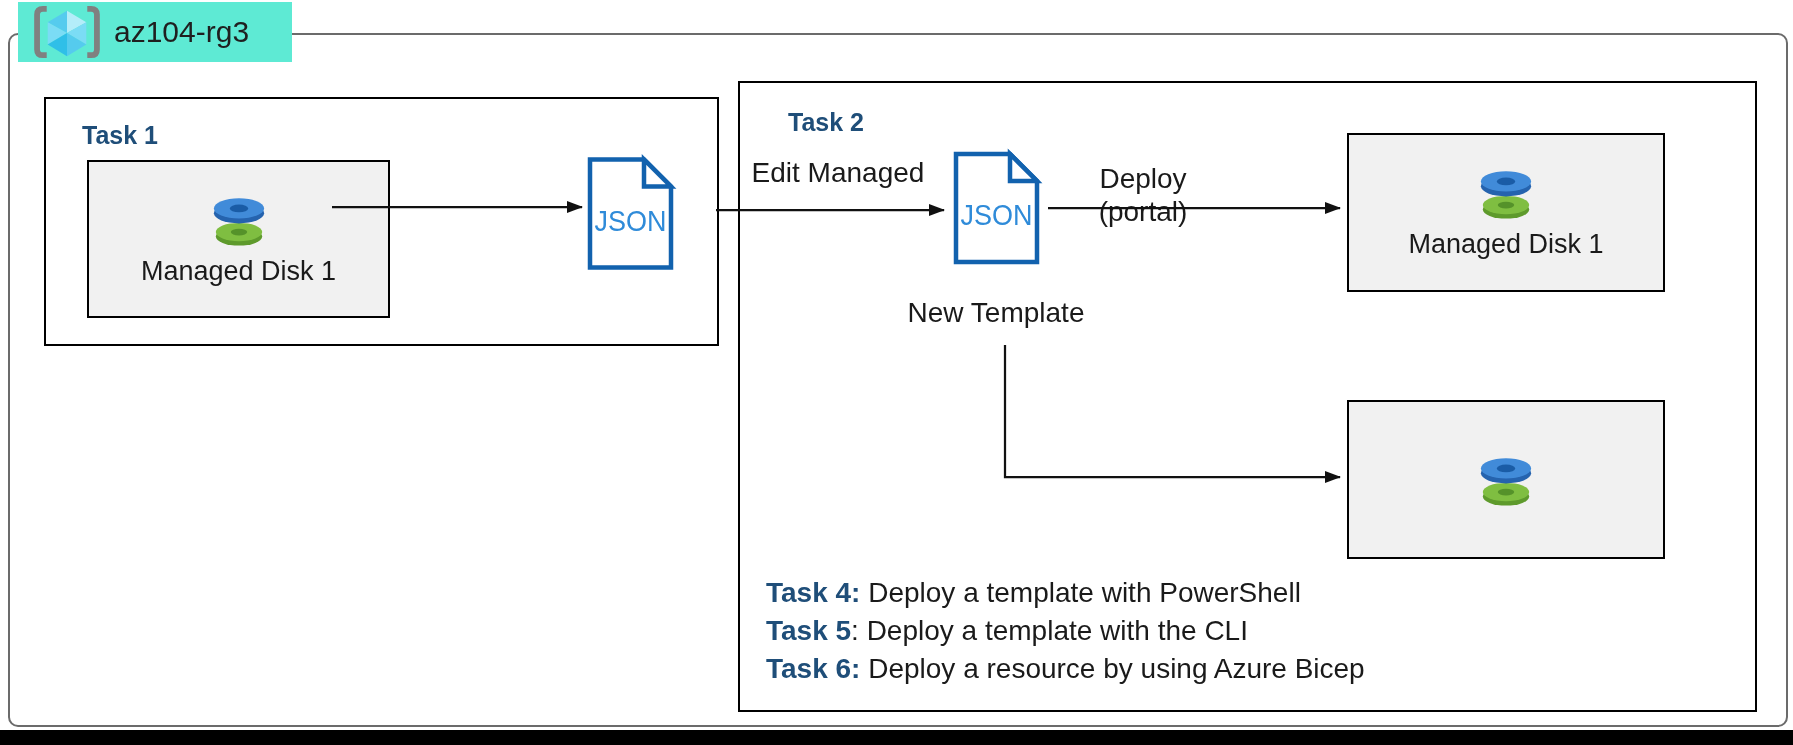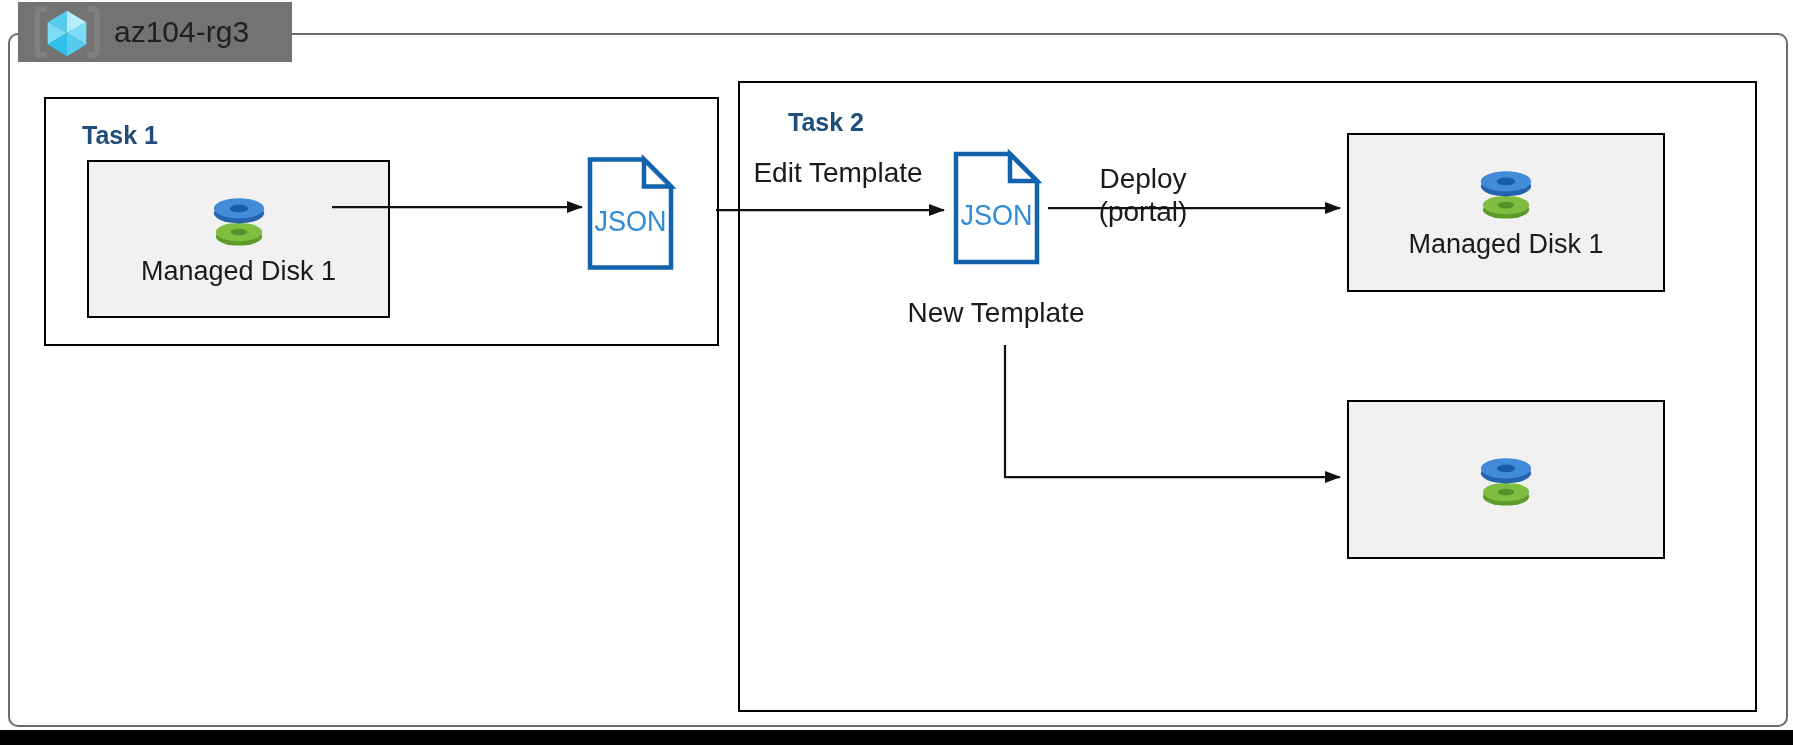--- a/index.html
+++ b/index.html
@@ -13,21 +13,21 @@
   html,body{margin:0;padding:0;background:#fff;}
   .stage{
     position:relative; width:1793px; height:745px; overflow:hidden; background:#ffffff;
     font-family:"Liberation Sans", sans-serif; color:var(--ink);
   }
   .rg-border{
     position:absolute; left:8px; top:33px; width:1780px; height:694px;
     border:2px solid var(--boundary-gray); border-radius:10px; box-sizing:border-box;
   }
   .rg-head{
-    position:absolute; left:18px; top:2px; width:274px; height:60px; background:#737373;
+    position:absolute; left:18px; top:2px; width:274px; height:60px; background:#5eead4;
     display:flex; align-items:center; gap:10px; padding-left:12px; box-sizing:border-box; z-index:3;
   }
   .rg-icon{width:74px; height:56px; flex:0 0 auto;}
   .rg-name{font-size:30px; color:#1f1f1f; white-space:nowrap;}
   .tbox{position:absolute; border:2px solid #000; background:#fff; box-sizing:border-box; z-index:1;}
   .t1{left:44px; top:97px; width:675px; height:249px;}
   .t2{left:738px; top:81px; width:1019px; height:631px;padding-left:24px;}
   .ttitle{position:absolute; font-weight:bold; font-size:25px; color:var(--navy); white-space:nowrap;}
   .t1 .ttitle{left:36px; top:22px;}
   .t2 .ttitle{left:48px; top:25px;}
@@ -99,21 +99,21 @@
   <svg class="jsonfile jf1" viewBox="0 0 89 116">
     <path d="M4,4 L58,4 L85,31 L85,112 L4,112 Z"></path>
     <polygon points="58,4 58,31 85,31"></polygon>
     <text x="44.5" y="75" text-anchor="middle" textLength="72" lengthAdjust="spacingAndGlyphs">JSON</text>
   </svg>
 
   <div class="tbox t2">
     <span class="ttitle">Task 2</span>
   </div>
 
-  <div class="lbl edit-lbl">Edit Template</div>
+  <div class="lbl edit-lbl">Edit Managed</div>
 
   <svg class="jsonfile jf2" viewBox="0 0 89 116">
     <path d="M4,4 L58,4 L85,31 L85,112 L4,112 Z"></path>
     <polygon points="58,4 58,31 85,31"></polygon>
     <text x="44.5" y="75" text-anchor="middle" textLength="72" lengthAdjust="spacingAndGlyphs">JSON</text>
   </svg>
   <div class="lbl new-template-lbl">New Template</div>
 
   <div class="lbl deploy1">Deploy</div>
   <div class="lbl deploy2">(portal)</div>
@@ -135,20 +135,25 @@
     <svg width="58" height="56" viewBox="0 0 60 58">
       <ellipse cx="30" cy="46" rx="24" ry="9.5" fill="var(--disk-green-side)"></ellipse>
       <ellipse cx="30" cy="41.5" rx="24" ry="9.5" fill="var(--disk-green-top)"></ellipse>
       <ellipse cx="30" cy="41.5" rx="8.5" ry="3.5" fill="var(--disk-green-hole)"></ellipse>
       <ellipse cx="30" cy="22" rx="26" ry="10.5" fill="var(--disk-blue-side)"></ellipse>
       <ellipse cx="30" cy="17" rx="26" ry="10.5" fill="var(--disk-blue-top)"></ellipse>
       <ellipse cx="30" cy="17" rx="9.5" ry="4" fill="var(--disk-blue-hole)"></ellipse>
     </svg>
   </div>
 
+  <div class="tasklist">
+    <div class="task-line"><b>Task 4:</b><span> Deploy a template with PowerShell</span></div>
+    <div class="task-line"><b>Task 5</b><span>: Deploy a template with the CLI</span></div>
+    <div class="task-line"><b>Task 6:</b><span> Deploy a resource by using Azure Bicep</span></div>
+  </div>
 
   <svg class="arrows" viewBox="0 0 1793 745">
     <defs>
       <marker id="ah" markerUnits="userSpaceOnUse" markerWidth="16" markerHeight="12" refX="15" refY="6" orient="auto">
         <path d="M0,0 L16,6 L0,12 Z" fill="var(--line)"></path>
       </marker>
     </defs>
     <path class="ln" d="M332,207 L582,207" marker-end="url(#ah)"></path>
     <path class="ln" d="M716,210 L944,210" marker-end="url(#ah)"></path>
     <path class="ln" d="M1048,208 L1340,208" marker-end="url(#ah)"></path>

